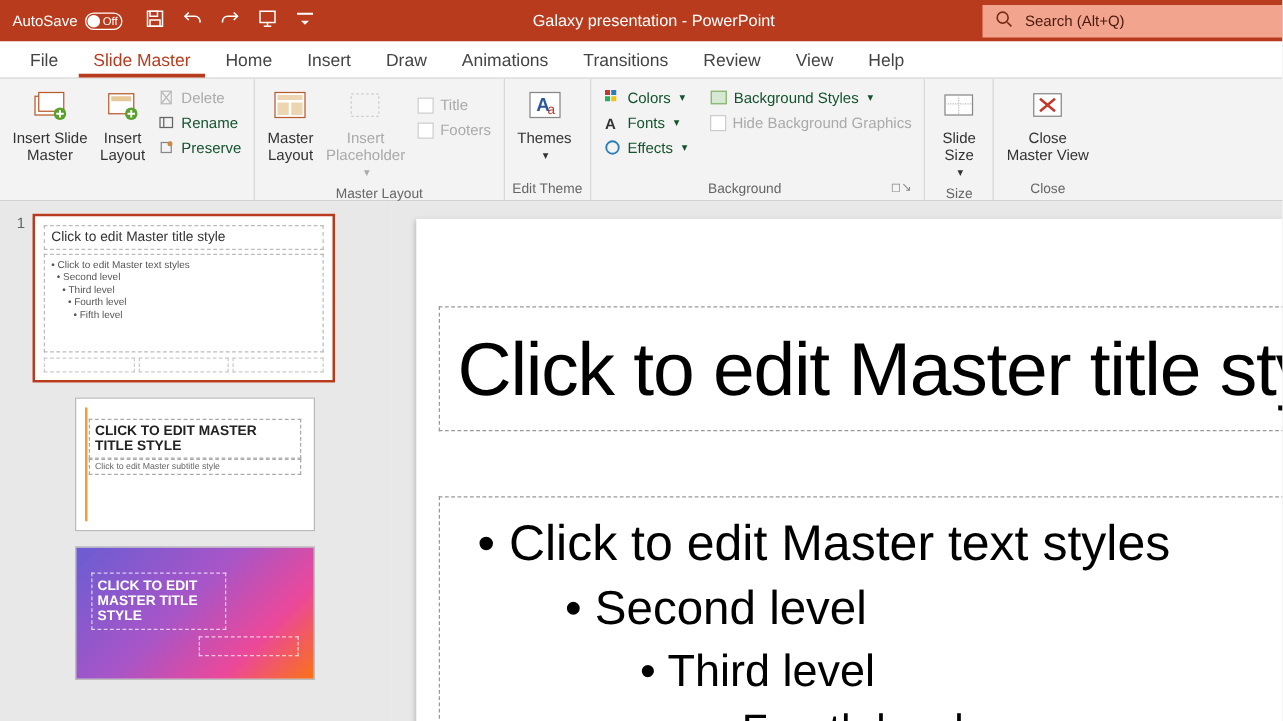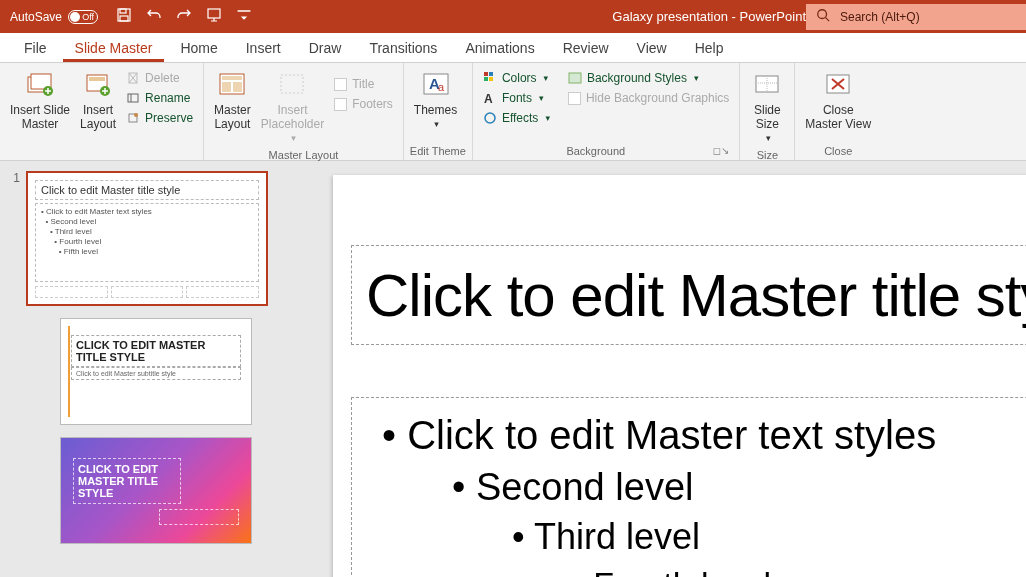--- a/index.html
+++ b/index.html
@@ -4,22 +4,22 @@
 <style>
 *{margin:0;padding:0;box-sizing:border-box;font-family:"Segoe UI",Arial,sans-serif;-webkit-font-smoothing:antialiased}
 body{width:1026px;height:577px;overflow:hidden;background:#fff;user-select:none}
 .titlebar{height:33px;background:#B83B1D;display:flex;align-items:center;color:#fff;font-size:12px}
 .autosave{display:flex;align-items:center;gap:6px;padding:0 10px}
 .as-toggle{width:30px;height:14px;border:1px solid #fff;border-radius:7px;display:flex;padding:1px;position:relative}
 .as-knob{width:10px;height:10px;border-radius:50%;background:#fff}
 .as-off{font-size:9px;position:absolute;right:3px}
 .qat{display:flex;align-items:center;gap:14px;padding:0 8px}
 .qat svg{width:16px;height:16px}
-.doc-title{flex:1;text-align:right;font-size:13px}
-.search-box{width:220px;height:26px;background:#F2A48F;display:flex;align-items:center;gap:10px;padding:0 10px;color:#4a1a0c;font-size:12px}
+.doc-title{flex:1;text-align:center;font-size:13px}
+.search-box{width:240px;height:26px;background:#F2A48F;display:flex;align-items:center;gap:10px;padding:0 10px;color:#4a1a0c;font-size:12px}
 .tabs{height:30px;display:flex;align-items:flex-end;padding:0 8px 0 12px;border-bottom:1px solid #d0d0d0;gap:4px}
 .tab{font-size:14px;color:#444;padding:6px 12px;cursor:pointer}
 .tab.active{color:#B83B1D;font-weight:400;border-bottom:3px solid #B83B1D;padding-bottom:3px}
 .ribbon{height:98px;background:#f3f3f3;border-bottom:1px solid #d0d0d0;display:flex}
 .group{display:flex;flex-direction:column;border-right:1px solid #d8d8d8;padding:2px 6px 1px}
 .group-body{flex:1;display:flex;align-items:flex-start;gap:2px;padding-top:2px}
 .group-label{text-align:center;font-size:11px;color:#666;height:16px;line-height:16px}
 .big-btn{display:flex;flex-direction:column;align-items:center;padding:2px 4px;cursor:pointer;text-align:center;font-size:12px;color:#333;line-height:14px;min-width:42px}
 .big-btn .ic{width:32px;height:32px;margin-bottom:2px;display:flex;align-items:center;justify-content:center}
 .stack{display:flex;flex-direction:column;gap:2px;padding-top:2px}
@@ -105,22 +105,22 @@
     <span>Search (Alt+Q)</span>
   </div>
 </div>
 
 <div class="tabs">
   <div class="tab">File</div>
   <div class="tab active">Slide Master</div>
   <div class="tab">Home</div>
   <div class="tab">Insert</div>
   <div class="tab">Draw</div>
+  <div class="tab">Animations</div>
   <div class="tab">Transitions</div>
-  <div class="tab">Animations</div>
   <div class="tab">Review</div>
   <div class="tab">View</div>
   <div class="tab">Help</div>
 </div>
 
 <div class="ribbon">
   <div class="group">
     <div class="group-body">
       <div class="big-btn">
         <div class="ic">

